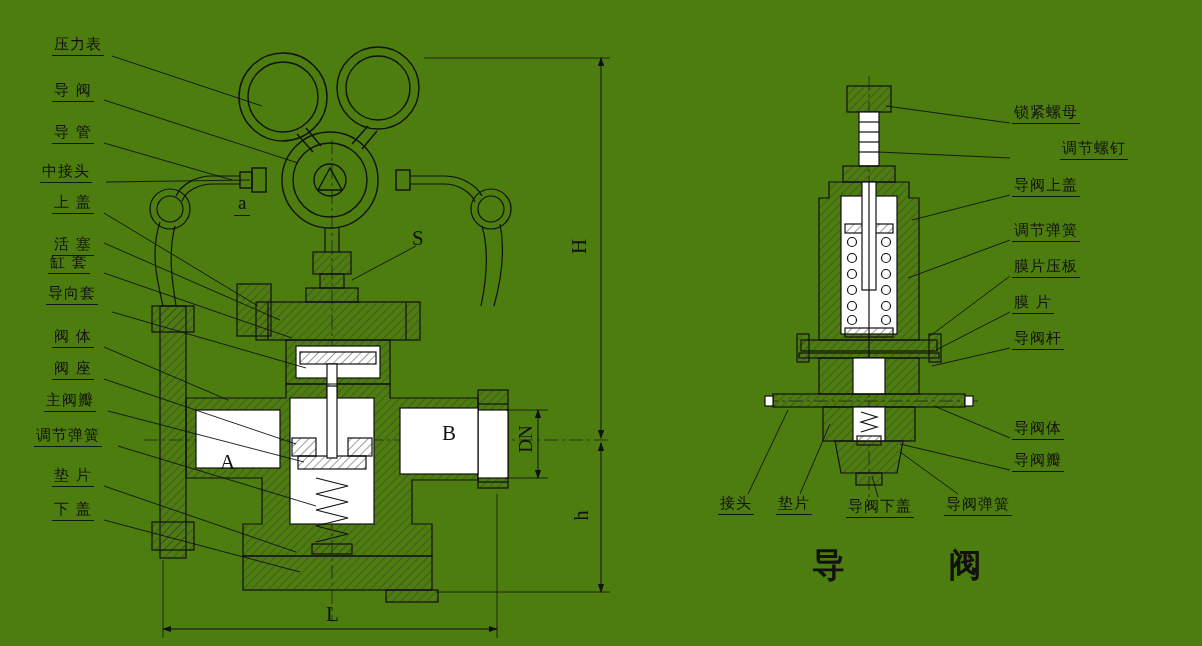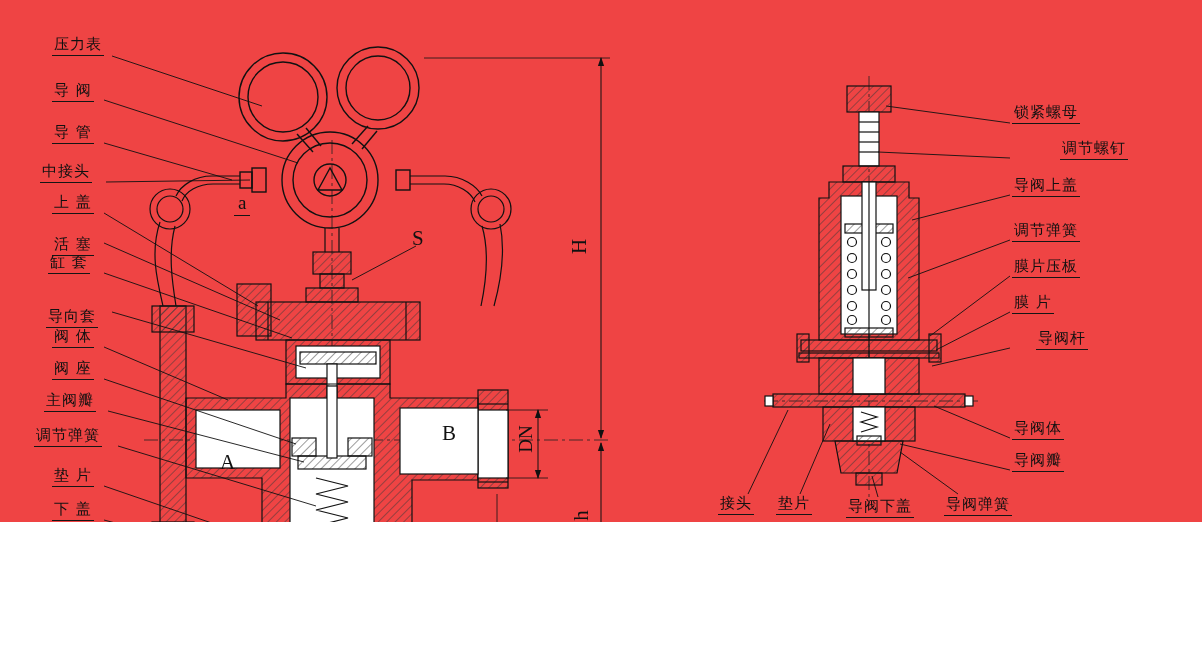--- a/index.html
+++ b/index.html
@@ -1,16 +1,16 @@
 <!DOCTYPE html>
 <html><head>
 <meta charset="utf-8">
 <style>
   html,body{margin:0;padding:0;background:#fff;}
-  #stage{position:relative;width:1202px;height:522px;background:#ef4444;overflow:hidden;
+  #stage{position:relative;width:1202px;height:646px;background:#4d7c0f;overflow:hidden;
          font-family:"DejaVu Sans","Liberation Sans",sans-serif;color:#111;}
   #art{position:absolute;left:0;top:0;}
   .lbl{position:absolute;font-size:15px;line-height:1.1;letter-spacing:1px;
        border-bottom:1.6px solid #151515;padding:0 2px 2px 2px;white-space:pre;color:#111;}
   .dim{position:absolute;font-family:"Liberation Serif","DejaVu Serif",serif;
        font-size:21px;white-space:pre;color:#111;}
   .rot{transform:rotate(-90deg);}
   .ul{border-bottom:1.6px solid #151515;padding:0 4px 1px 4px;}
   .caption{position:absolute;font-size:33px;font-weight:600;letter-spacing:46px;white-space:pre;color:#111;}
 </style>
@@ -204,21 +204,21 @@
   </g>
 </svg>
 
 <div class="lbl" style="left:52px;top:36px">压力表</div>
 <div class="lbl" style="left:52px;top:82px">导 阀</div>
 <div class="lbl" style="left:52px;top:124px">导 管</div>
 <div class="lbl" style="left:40px;top:163px">中接头</div>
 <div class="lbl" style="left:52px;top:194px">上 盖</div>
 <div class="lbl" style="left:52px;top:236px">活 塞</div>
 <div class="lbl" style="left:48px;top:254px">缸 套</div>
-<div class="lbl" style="left:46px;top:308px">导向套</div>
+<div class="lbl" style="left:46px;top:285px">导向套</div>
 <div class="lbl" style="left:52px;top:328px">阀 体</div>
 <div class="lbl" style="left:52px;top:360px">阀 座</div>
 <div class="lbl" style="left:44px;top:392px">主阀瓣</div>
 <div class="lbl" style="left:34px;top:427px">调节弹簧</div>
 <div class="lbl" style="left:52px;top:467px">垫 片</div>
 <div class="lbl" style="left:52px;top:501px">下 盖</div>
 
 <div class="dim rot" style="left:572px;top:234px">H</div>
 <div class="dim rot" style="left:512px;top:428px;font-size:19px">DN</div>
 <div class="dim rot" style="left:576px;top:503px">h</div>
@@ -227,21 +227,21 @@
 <div class="dim" style="left:412px;top:226px">S</div>
 <div class="dim" style="left:220px;top:450px">A</div>
 <div class="dim" style="left:442px;top:421px">B</div>
 
 <div class="lbl" style="left:1012px;top:104px">锁紧螺母</div>
 <div class="lbl" style="left:1060px;top:140px">调节螺钉</div>
 <div class="lbl" style="left:1012px;top:177px">导阀上盖</div>
 <div class="lbl" style="left:1012px;top:222px">调节弹簧</div>
 <div class="lbl" style="left:1012px;top:258px">膜片压板</div>
 <div class="lbl" style="left:1012px;top:294px">膜 片</div>
-<div class="lbl" style="left:1036px;top:330px">导阀杆</div>
+<div class="lbl" style="left:1012px;top:330px">导阀杆</div>
 <div class="lbl" style="left:1012px;top:420px">导阀体</div>
 <div class="lbl" style="left:1012px;top:452px">导阀瓣</div>
 
 <div class="lbl" style="left:718px;top:495px">接头</div>
 <div class="lbl" style="left:776px;top:495px">垫片</div>
 <div class="lbl" style="left:846px;top:498px">导阀下盖</div>
 <div class="lbl" style="left:944px;top:496px">导阀弹簧</div>
 
 <div class="caption" style="left:812px;top:543px">导 阀</div>
 

